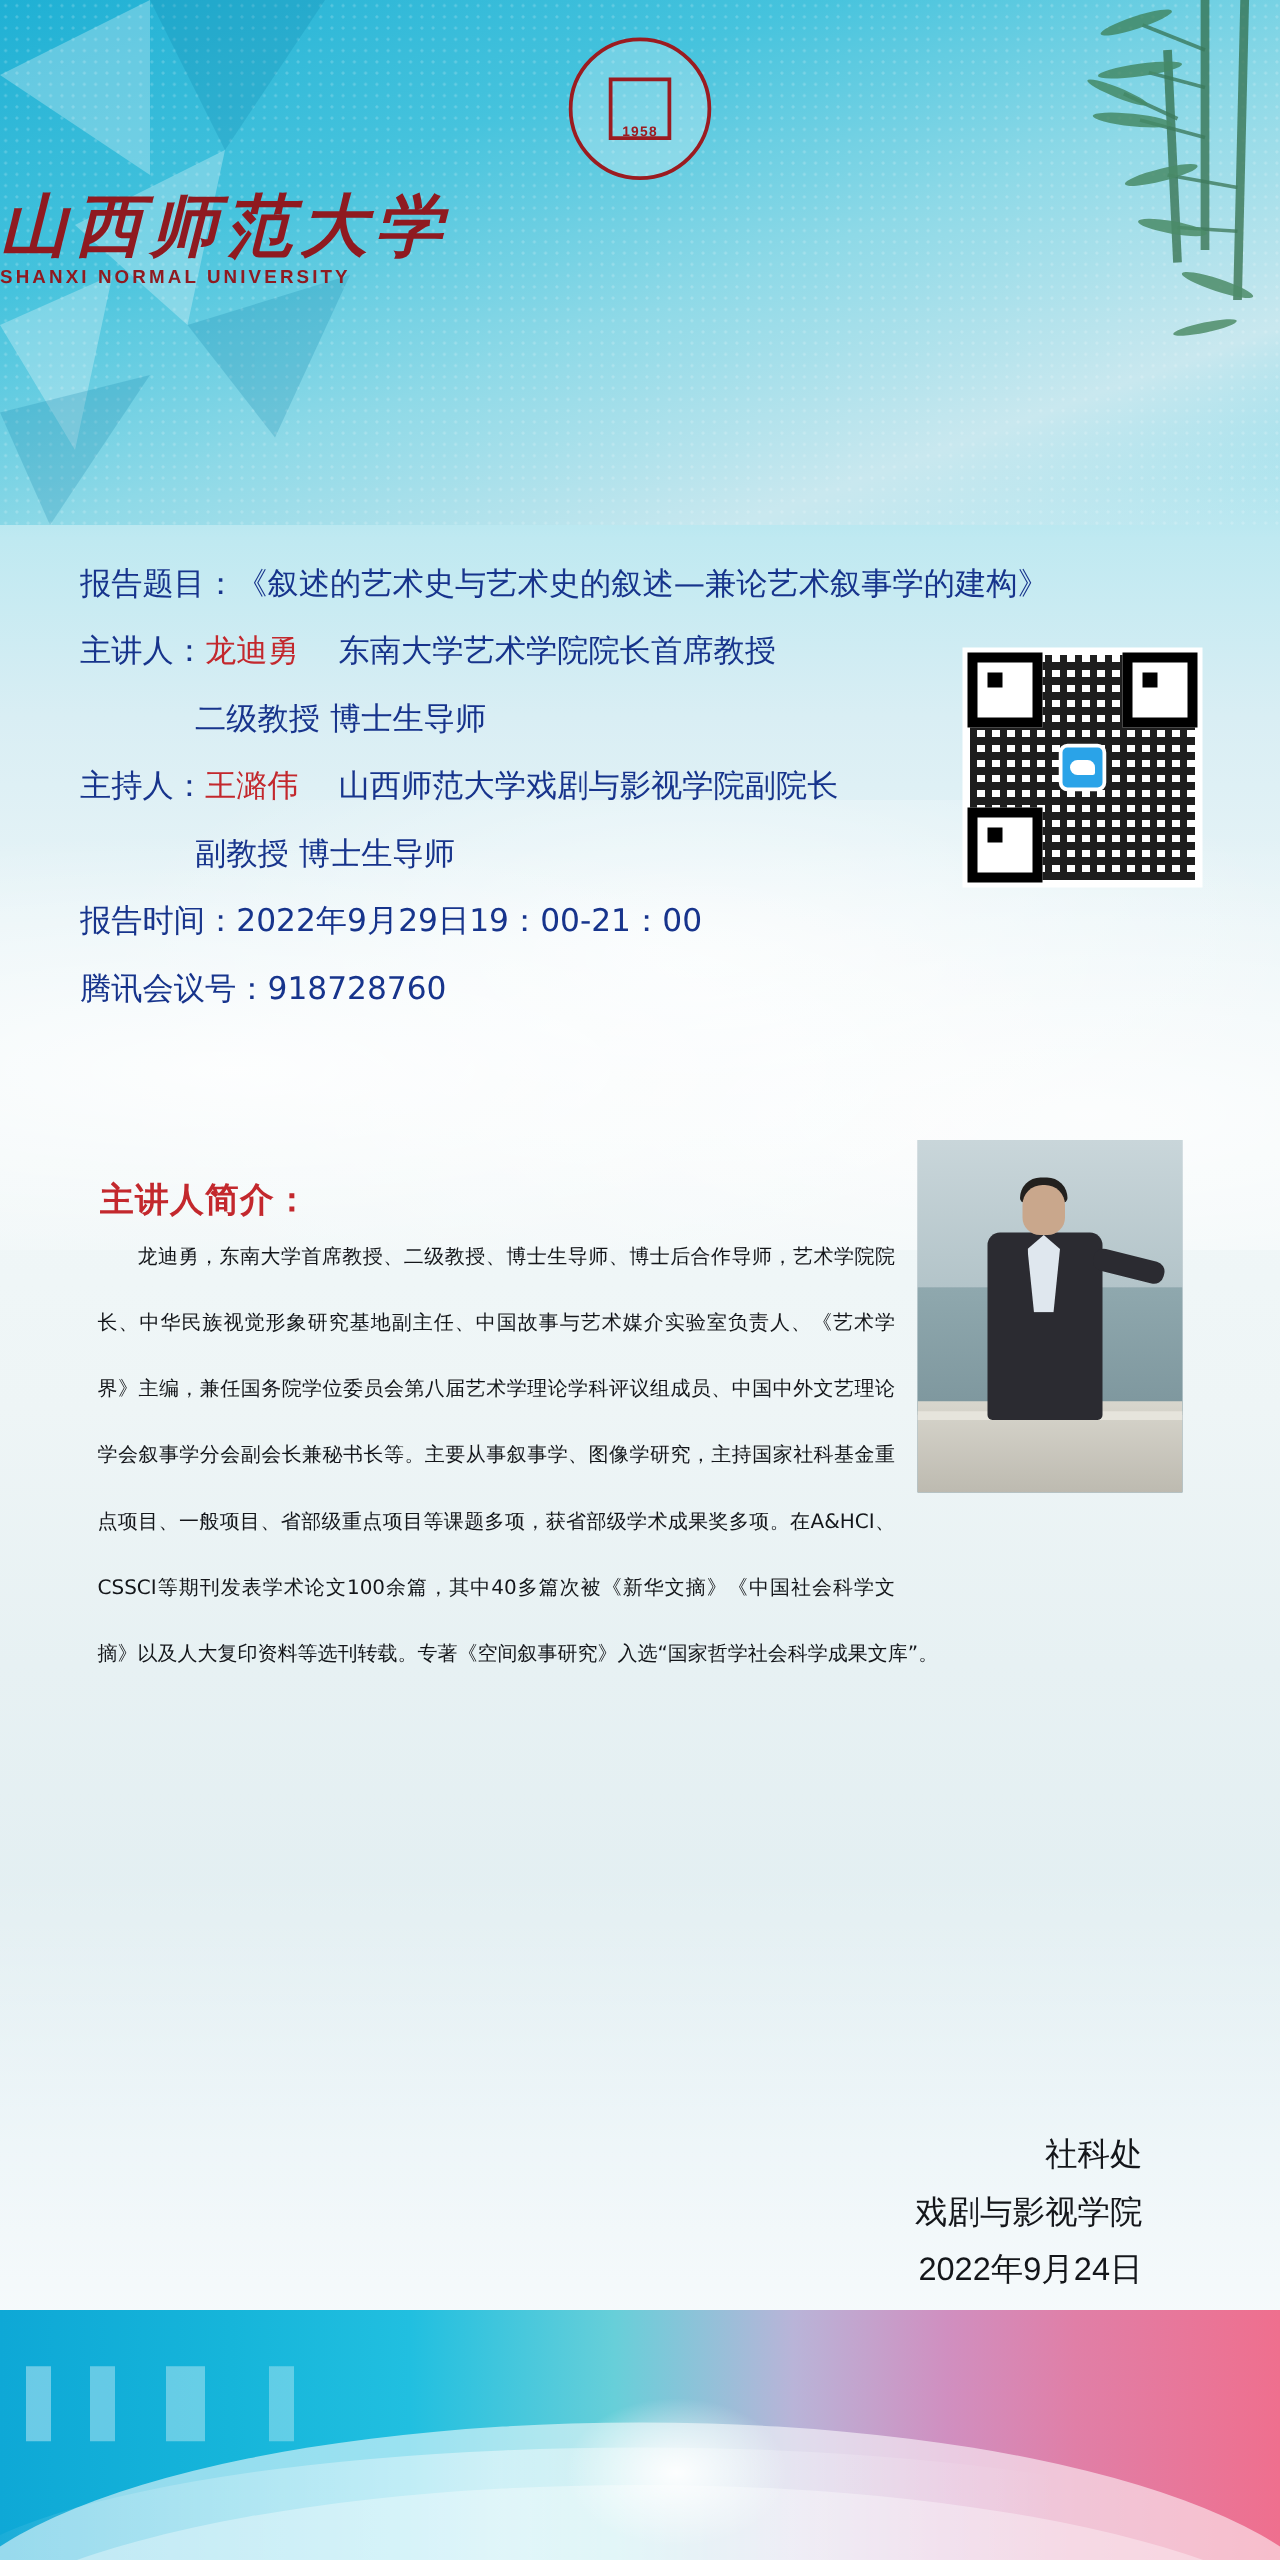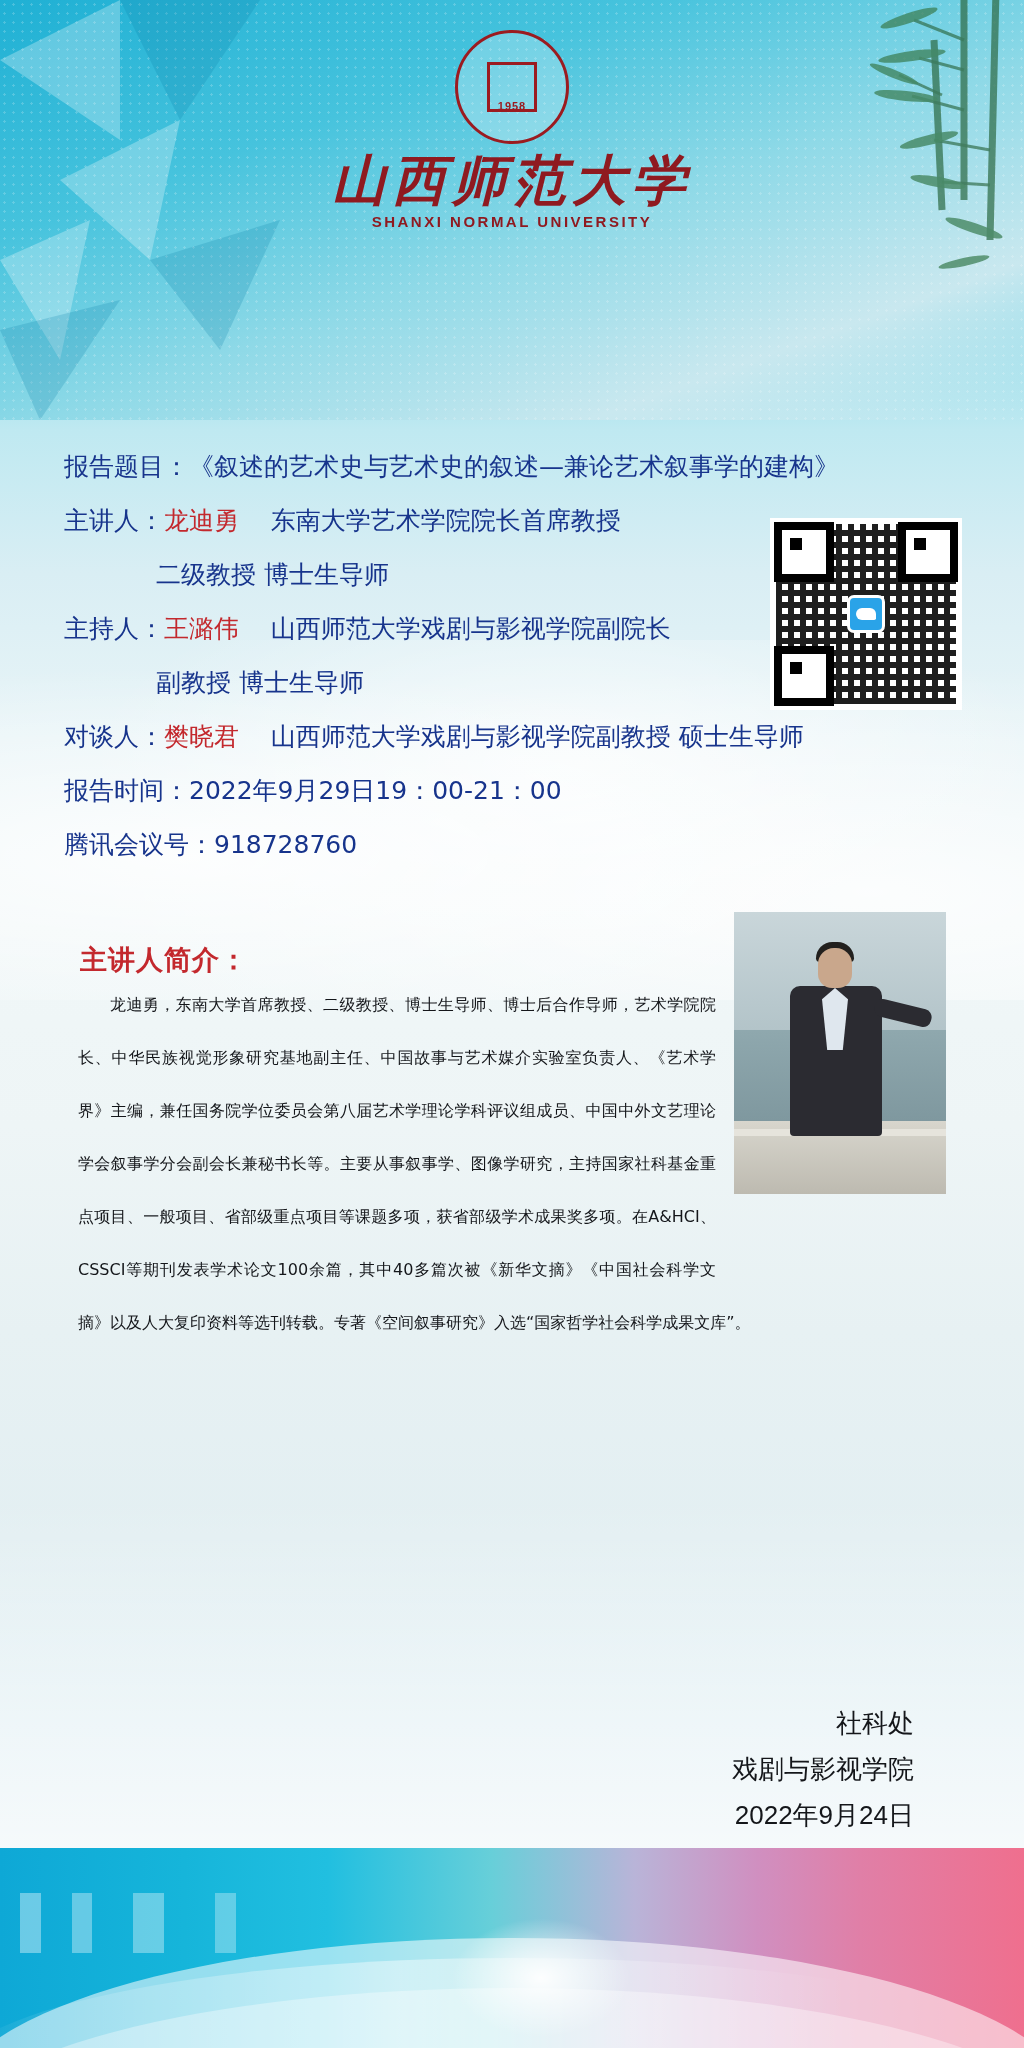--- a/index.html
+++ b/index.html
@@ -73,21 +73,20 @@
     width: 1024px; height: 420px;
     background: linear-gradient(180deg, rgba(255,255,255,0) 0%, rgba(255,255,255,0.55) 60%, rgba(255,255,255,0.85) 100%);
     pointer-events: none;
   }
 
   
   .logo-wrap {
     position: absolute;
     left: 0; top: 30px;
     width: 1024px;
-    text-align: center;
     z-index: 5;
   }
   .seal {
     width: 108px; height: 108px;
     border: 3px solid #9b1b20;
     border-radius: 50%;
     margin: 0 auto;
     position: relative;
     background: rgba(255,255,255,0.25);
   }
@@ -408,23 +407,20 @@
     <div class="line indent">
       <span class="navy">二级教授    博士生导师</span>
     </div>
     <div class="line">
       <span class="navy">主持人：</span><span class="red">王潞伟</span>&nbsp;&nbsp;&nbsp;&nbsp;<span class="navy">山西师范大学戏剧与影视学院副院长</span>
     </div>
     <div class="line indent">
       <span class="navy">副教授    博士生导师</span>
     </div>
     <div class="line">
-      <span class="navy">对谈人：</span><span class="red">樊晓君</span>&nbsp;&nbsp;&nbsp;&nbsp;<span class="navy">山西师范大学戏剧与影视学院副教授    硕士生导师</span>
-    </div>
-    <div class="line">
       <span class="navy">报告时间：</span><span class="navy">2022年9月29日19：00-21：00</span>
     </div>
     <div class="line">
       <span class="navy">腾讯会议号：</span><span class="navy">918728760</span>
     </div>
   </div>
 
   <div class="qr">
     <div class="cells"></div>
     <div class="eye tl">

